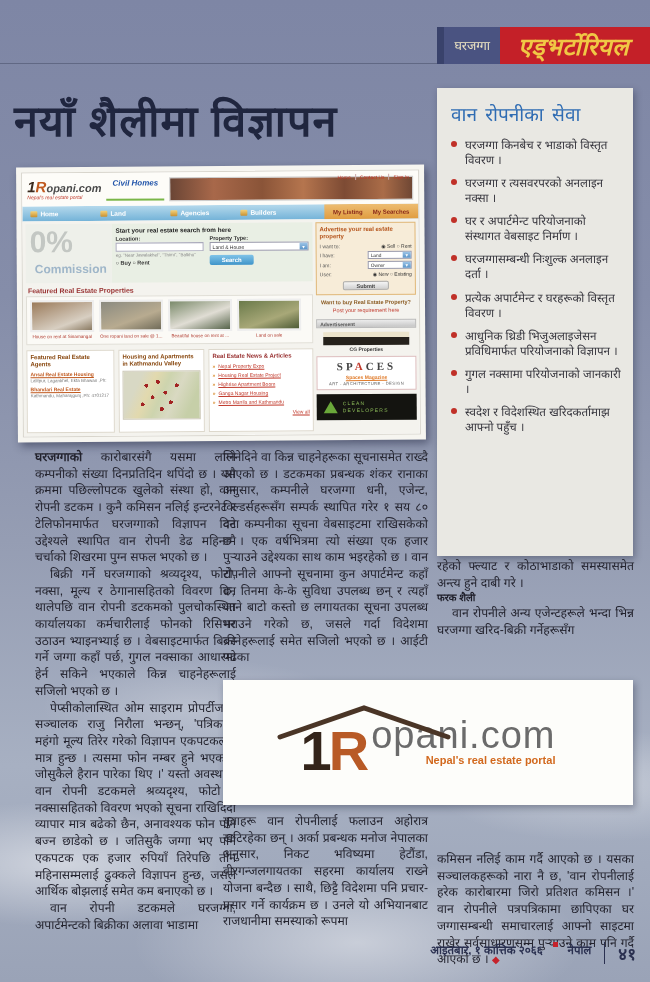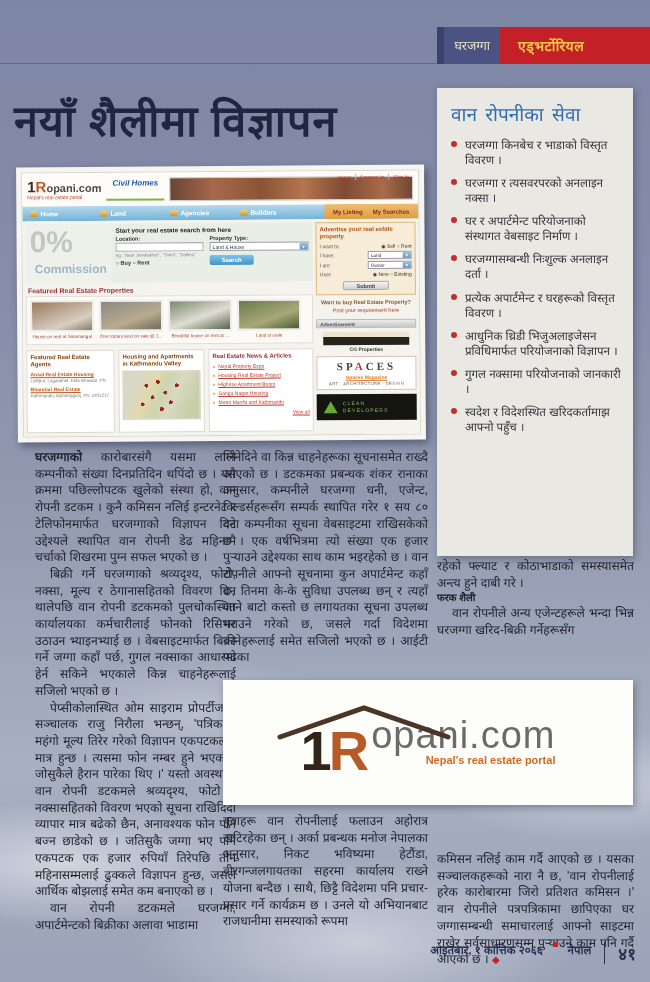--- a/index.html
+++ b/index.html
@@ -11,41 +11,41 @@
       radial-gradient(ellipse 240px 80px at 92% 80%, rgba(255,255,255,.35), transparent 70%),
       radial-gradient(ellipse 220px 70px at 30% 72%, rgba(255,255,255,.25), transparent 70%),
       linear-gradient(180deg,#7e86a5 0%,#858da9 30%,#959db3 55%,#a7b0c2 78%,#9aa3b7 100%);
   }
 
   
   .head-rule { position:absolute; top:63px; left:0; right:0; height:1px; background:rgba(40,45,70,.35); }
   .head-tag { position:absolute; top:27px; right:0; display:flex; height:37px; }
   .head-cat { background:#4a5381; border-left:7px solid #39426b; color:#efe6c4; font-size:12.5px;
     display:flex; align-items:center; padding:0 10px; }
-  .head-adv { background:#c42028; color:#f0c845; font-size:14px; font-weight:bold;
-    display:flex; align-items:center; padding:0 18px; letter-spacing:.5px; min-width:150px; }
+  .head-adv { background:#c42028; color:#f0c845; font-size:24px; font-weight:bold;
+    display:flex; align-items:center; padding:0 18px; letter-spacing:.5px; min-width:150px;font-style:italic; }
 
   .headline { position:absolute; top:90px; left:14px; font-size:43px; font-weight:bold;
     color:#20263f; letter-spacing:1px; }
 
   
   .services { position:absolute; top:88px; left:437px; width:196px; height:468px; background:#e9e8e3;
     box-shadow:2px 3px 7px rgba(20,25,50,.35); padding:13px 11px 8px 14px; }
   .services-title { color:#2f6cb3; font-size:19px; margin-bottom:10px; word-spacing:3px; }
   .svc { display:flex; gap:8px; margin-bottom:8px; font-size:11.6px; line-height:1.3; color:#35343c; }
   .svc .dot { width:6px; height:6px; border-radius:50%; background:#c03028; margin-top:4px; flex:none; }
 
   
   .shot { position:absolute; top:166px; left:17px; width:408px; height:275px; background:#f6f5f0;
     box-shadow:3px 4px 9px rgba(20,25,50,.45); padding:5px; transform:rotate(-.4deg); }
   .site { width:100%; height:100%; background:#fff; border:1px solid #d8d5cc; display:flex;
     flex-direction:column; overflow:hidden; }
   .site-header { height:33px; flex:none; display:flex; align-items:center; gap:5px;
     padding:2px 5px; position:relative; background:#fdfcf8; }
-  .slogo { line-height:1; flex:none; }
+  .slogo { line-height:1; flex:none;font-style:italic; }
   .slogo-1 { color:#3a2a1e; font-weight:bold; font-size:15px; }
   .slogo-R { color:#c05a20; font-weight:bold; font-size:15px; }
   .slogo-rest { color:#4a4a4a; font-weight:bold; font-size:11px; }
   .slogo-tag { font-size:5px; color:#c0392b; }
   .civil { width:58px; text-align:center; font-size:8px; color:#2255aa; font-style:italic;
     font-weight:bold; flex:none; border-bottom:2px solid #7ab648; padding-bottom:11px; }
   .strip { flex:1; height:24px; border:1px solid #ccc;
     background:linear-gradient(90deg,#6a4535,#a8684a 18%,#8a5438 38%,#b5754e 55%,#7d4b34 72%,#aa6c48 88%,#6f4734),
     linear-gradient(180deg,rgba(200,210,230,.6),transparent 35%); }
   .toplinks { position:absolute; right:5px; top:3px; font-size:5px; color:#c0392b; display:flex; }

